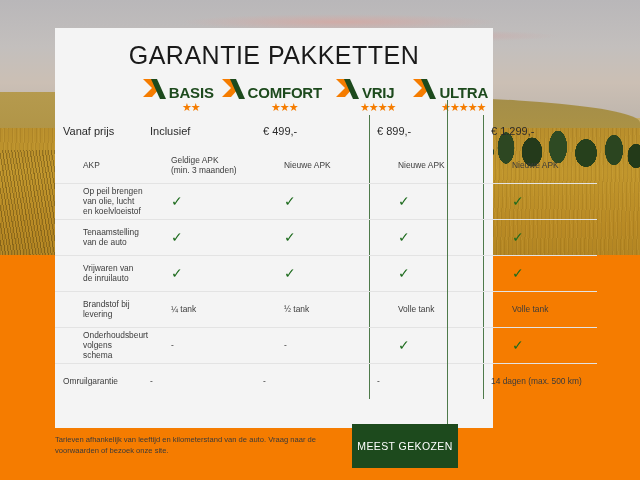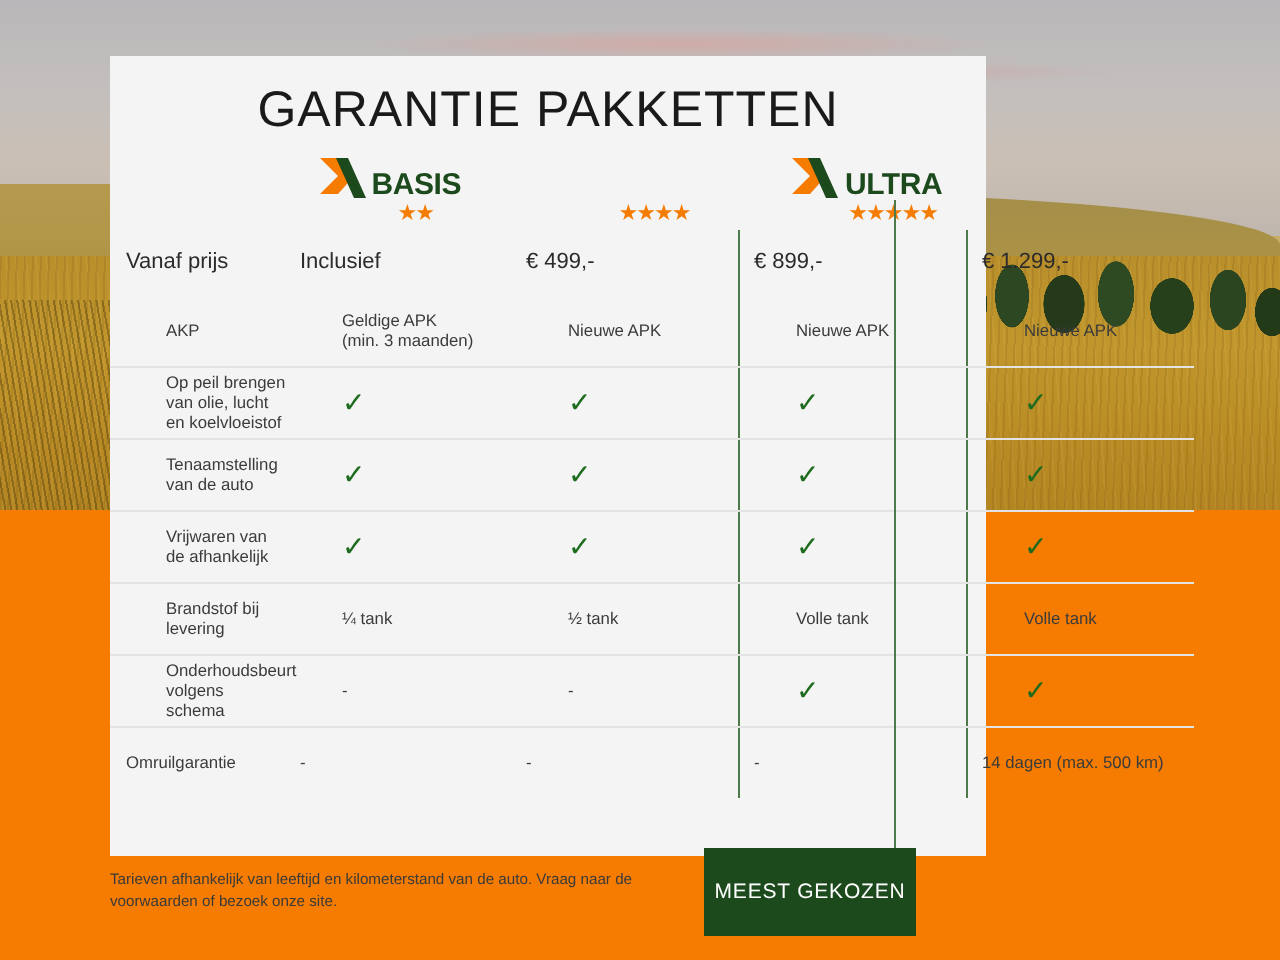--- a/index.html
+++ b/index.html
@@ -104,22 +104,41 @@
         <svg width="26" height="24" viewBox="0 0 26 24">
           <polygon points="1,2 10,2 18,11 10,11" fill="#f57c00"></polygon>
           <polygon points="1,20 10,20 18,11 10,11" fill="#f57c00"></polygon>
           <polygon points="9,2 15,2 24,22 18,22" fill="#1d4a1d"></polygon>
         </svg>
         <span class="logo-name">BASIS</span>
       </div>
       <div class="stars">★★</div>
     </div>
 
-
-    <div class="col">
+    <div class="col">
+      <div class="logo">
+        <svg width="26" height="24" viewBox="0 0 26 24">
+          <polygon points="1,2 10,2 18,11 10,11" fill="#f57c00"></polygon>
+          <polygon points="1,20 10,20 18,11 10,11" fill="#f57c00"></polygon>
+          <polygon points="9,2 15,2 24,22 18,22" fill="#1d4a1d"></polygon>
+        </svg>
+        <span class="logo-name">COMFORT</span>
+      </div>
+      <div class="stars">★★★</div>
+    </div>
+
+    <div class="col">
+      <div class="logo">
+        <svg width="26" height="24" viewBox="0 0 26 24">
+          <polygon points="1,2 10,2 18,11 10,11" fill="#f57c00"></polygon>
+          <polygon points="1,20 10,20 18,11 10,11" fill="#f57c00"></polygon>
+          <polygon points="9,2 15,2 24,22 18,22" fill="#1d4a1d"></polygon>
+        </svg>
+        <span class="logo-name">VRIJ</span>
+      </div>
       <div class="stars">★★★★</div>
     </div>
 
     <div class="col">
       <div class="logo">
         <svg width="26" height="24" viewBox="0 0 26 24">
           <polygon points="1,2 10,2 18,11 10,11" fill="#f57c00"></polygon>
           <polygon points="1,20 10,20 18,11 10,11" fill="#f57c00"></polygon>
           <polygon points="9,2 15,2 24,22 18,22" fill="#1d4a1d"></polygon>
         </svg>
@@ -158,21 +177,21 @@
 
       <tr class="row sep">
         <td class="c0">Tenaamstelling van de auto</td>
         <td class="c1 chk">✓</td>
         <td class="c2 chk">✓</td>
         <td class="c3 chk hl-l">✓</td>
         <td class="c4 chk hl-l">✓</td>
       </tr>
 
       <tr class="row sep">
-        <td class="c0">Vrijwaren van de afhankelijk</td>
+        <td class="c0">Vrijwaren van de inruilauto</td>
         <td class="c1 chk">✓</td>
         <td class="c2 chk">✓</td>
         <td class="c3 chk hl-l">✓</td>
         <td class="c4 chk hl-l">✓</td>
       </tr>
 
       <tr class="row sep">
         <td class="c0">Brandstof bij levering</td>
         <td class="c1">¼ tank</td>
         <td class="c2">½ tank</td>

